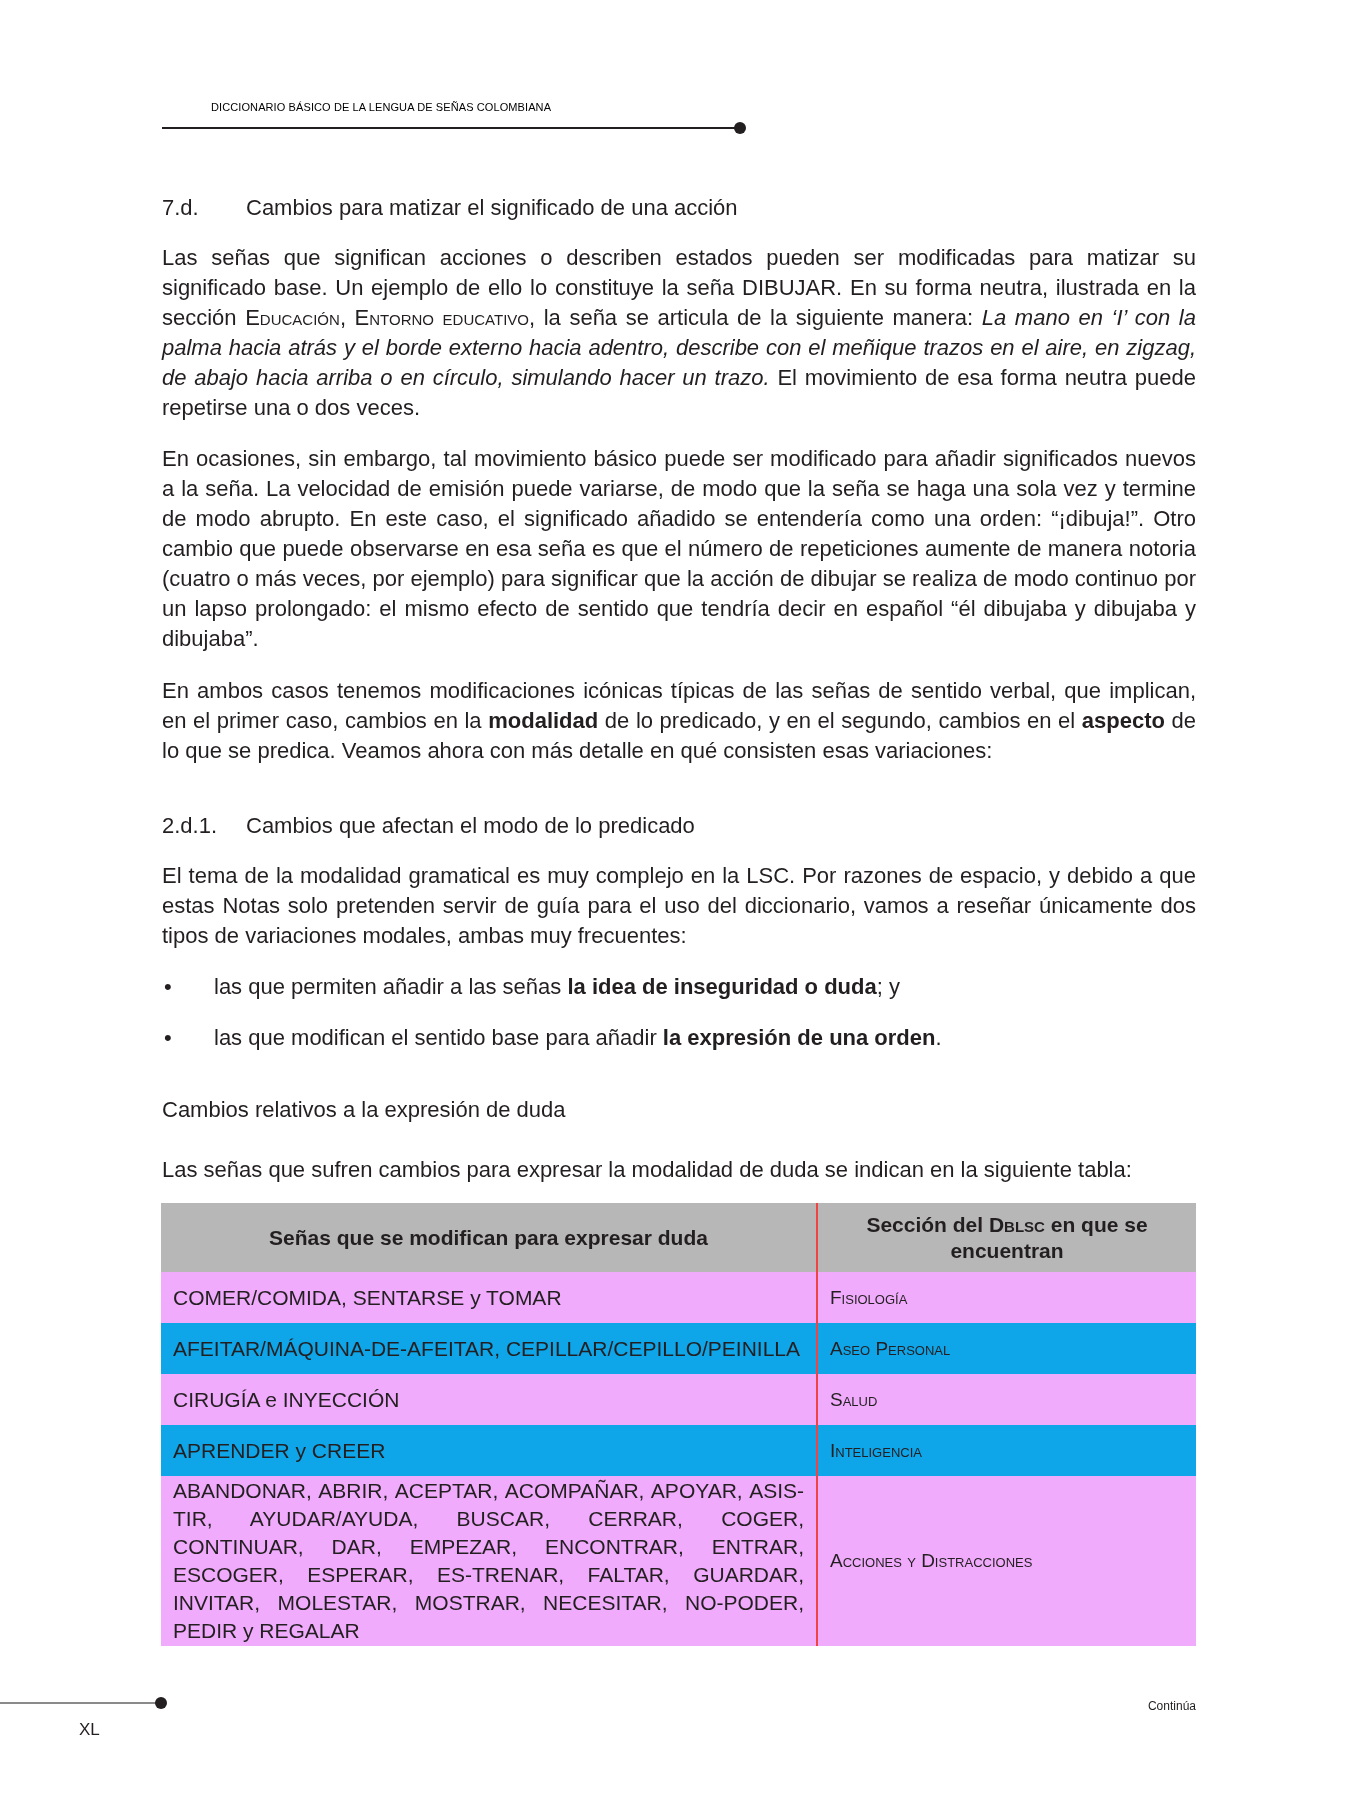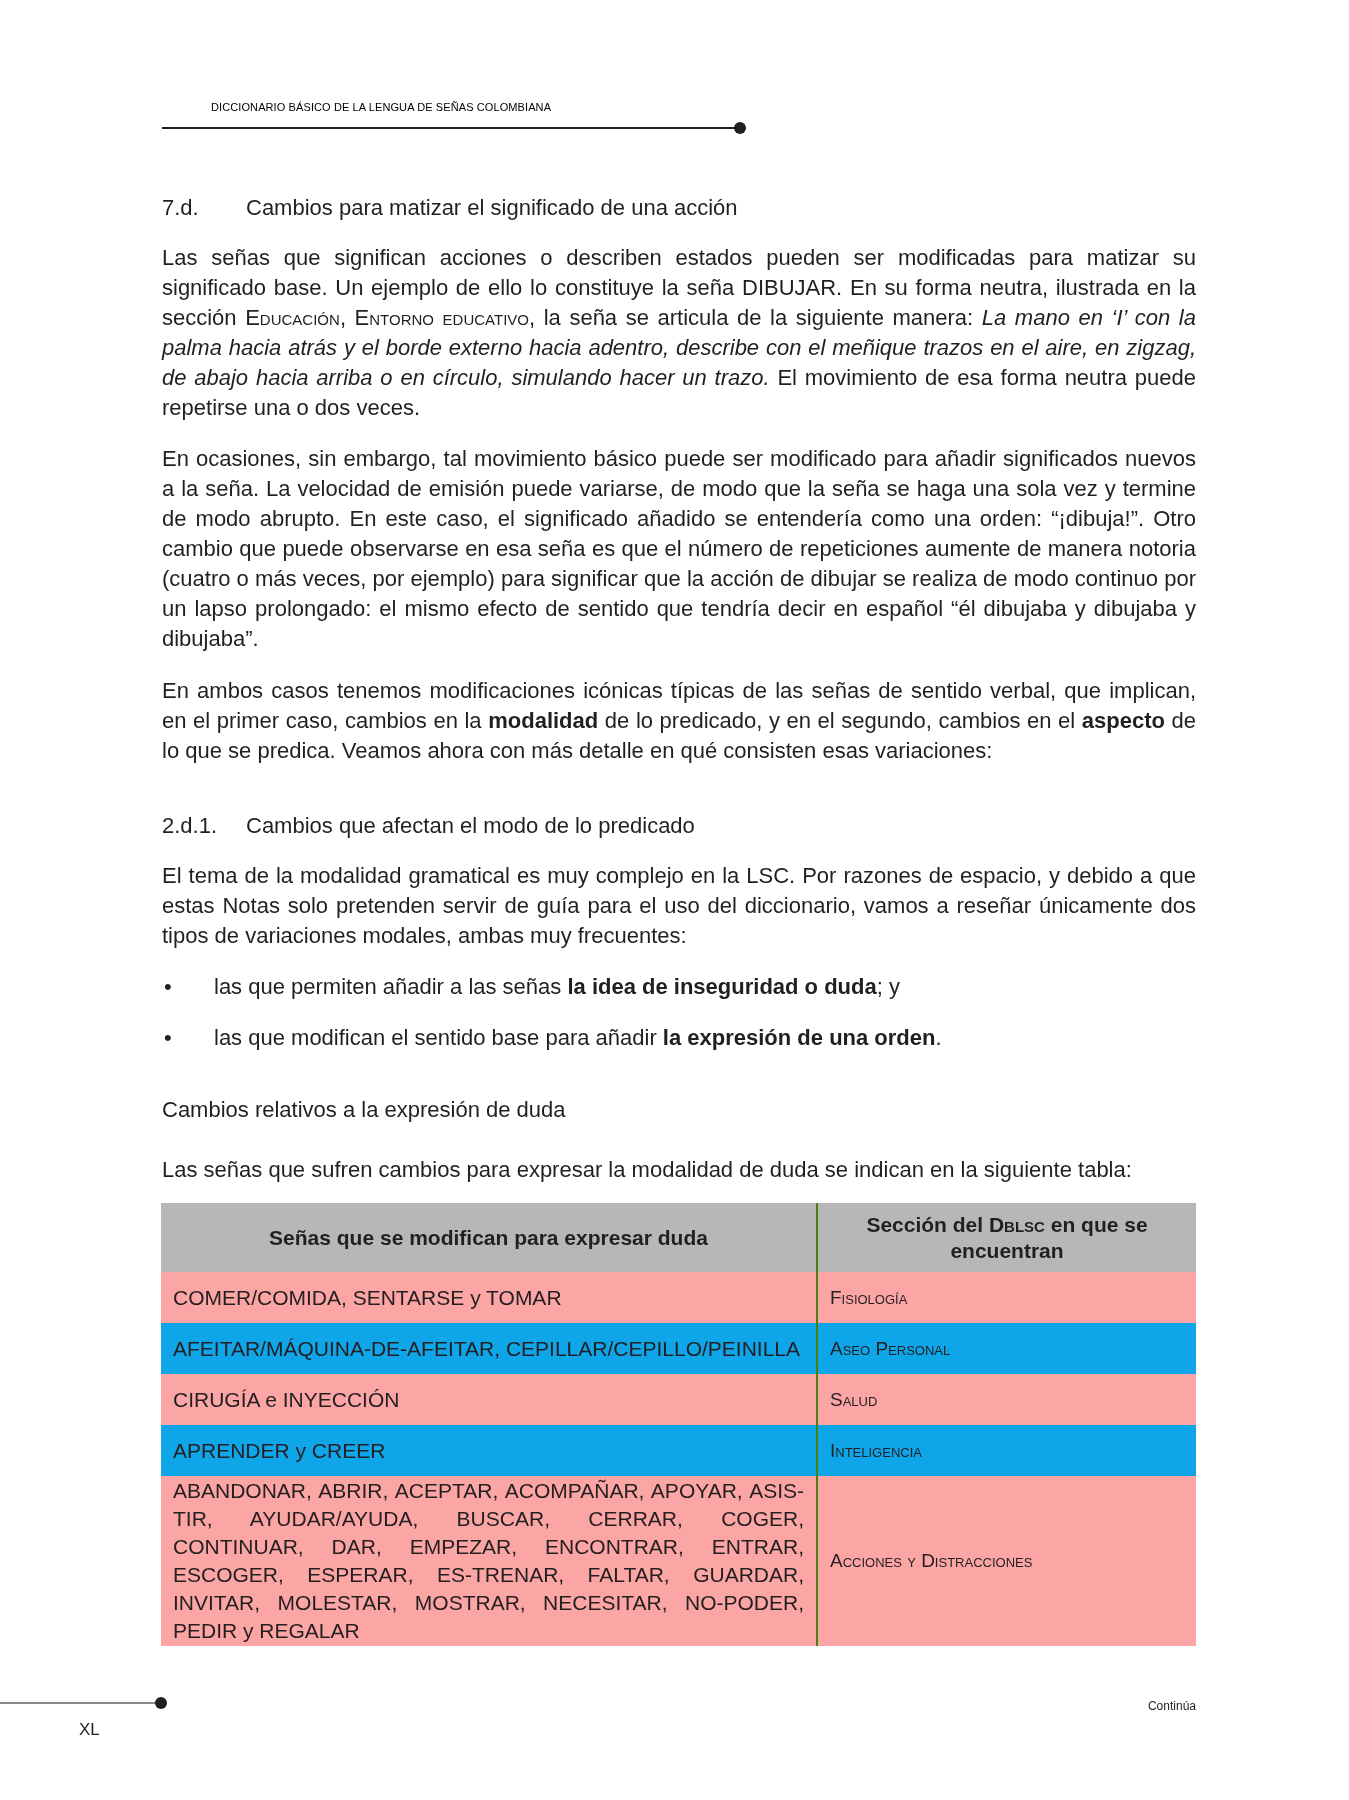--- a/index.html
+++ b/index.html
@@ -15,25 +15,25 @@
   .p { position: absolute; left: 0; width: 1034px; text-align: justify; text-align-last: left; }
   .p i { font-style: italic; }
   .p b { font-weight: bold; }
   .sc { font-variant: small-caps; }
 
   .bullet { position: absolute; left: 0; width: 1034px; }
   .bullet .dot { position: absolute; left: 2px; top: 0; }
   .bullet .txt { position: absolute; left: 52px; white-space: nowrap; }
 
   table.t { position: absolute; left: 161px; top: 1203px; width: 1035px; border-collapse: collapse; font-size: 21px; }
-  table.t th, table.t td { padding: 0 12px; border-right: 2px solid #4d7c0f; vertical-align: middle; }
+  table.t th, table.t td { padding: 0 12px; border-right: 2px solid #ef4444; vertical-align: middle; }
   table.t th:last-child, table.t td:last-child { border-right: none; }
   table.t thead th { background: #b8b7b8; height: 69px; font-weight: bold; text-align: center; line-height: 26px; }
   table.t thead th.c1 { width: 631px; }
-  table.t tbody tr.light td { background: #fca5a5; }
+  table.t tbody tr.light td { background: #f0abfc; }
   table.t tbody tr.dark td { background: #0ea5e9; }
   table.t tbody tr.row td { height: 51px; }
   table.t tbody tr.big td { height: 170px; }
   table.t td.c1 { text-align: justify; line-height: 28px; }
   table.t td.c2 { font-variant: small-caps; font-size: 19px; }
   .dblsc { font-variant: small-caps; font-weight: bold; }
 
   .continua { position: absolute; right: 153px; top: 1655px; font-size: 12px; margin-top: 44px; }
   .ftr-line { position: absolute; left: 0; top: 1702px; width: 160px; height: 1.5px; background: #8a8a8a; }
   .ftr-dot { position: absolute; left: 155px; top: 1697px; width: 12px; height: 12px; border-radius: 50%; background: #231f20; }

